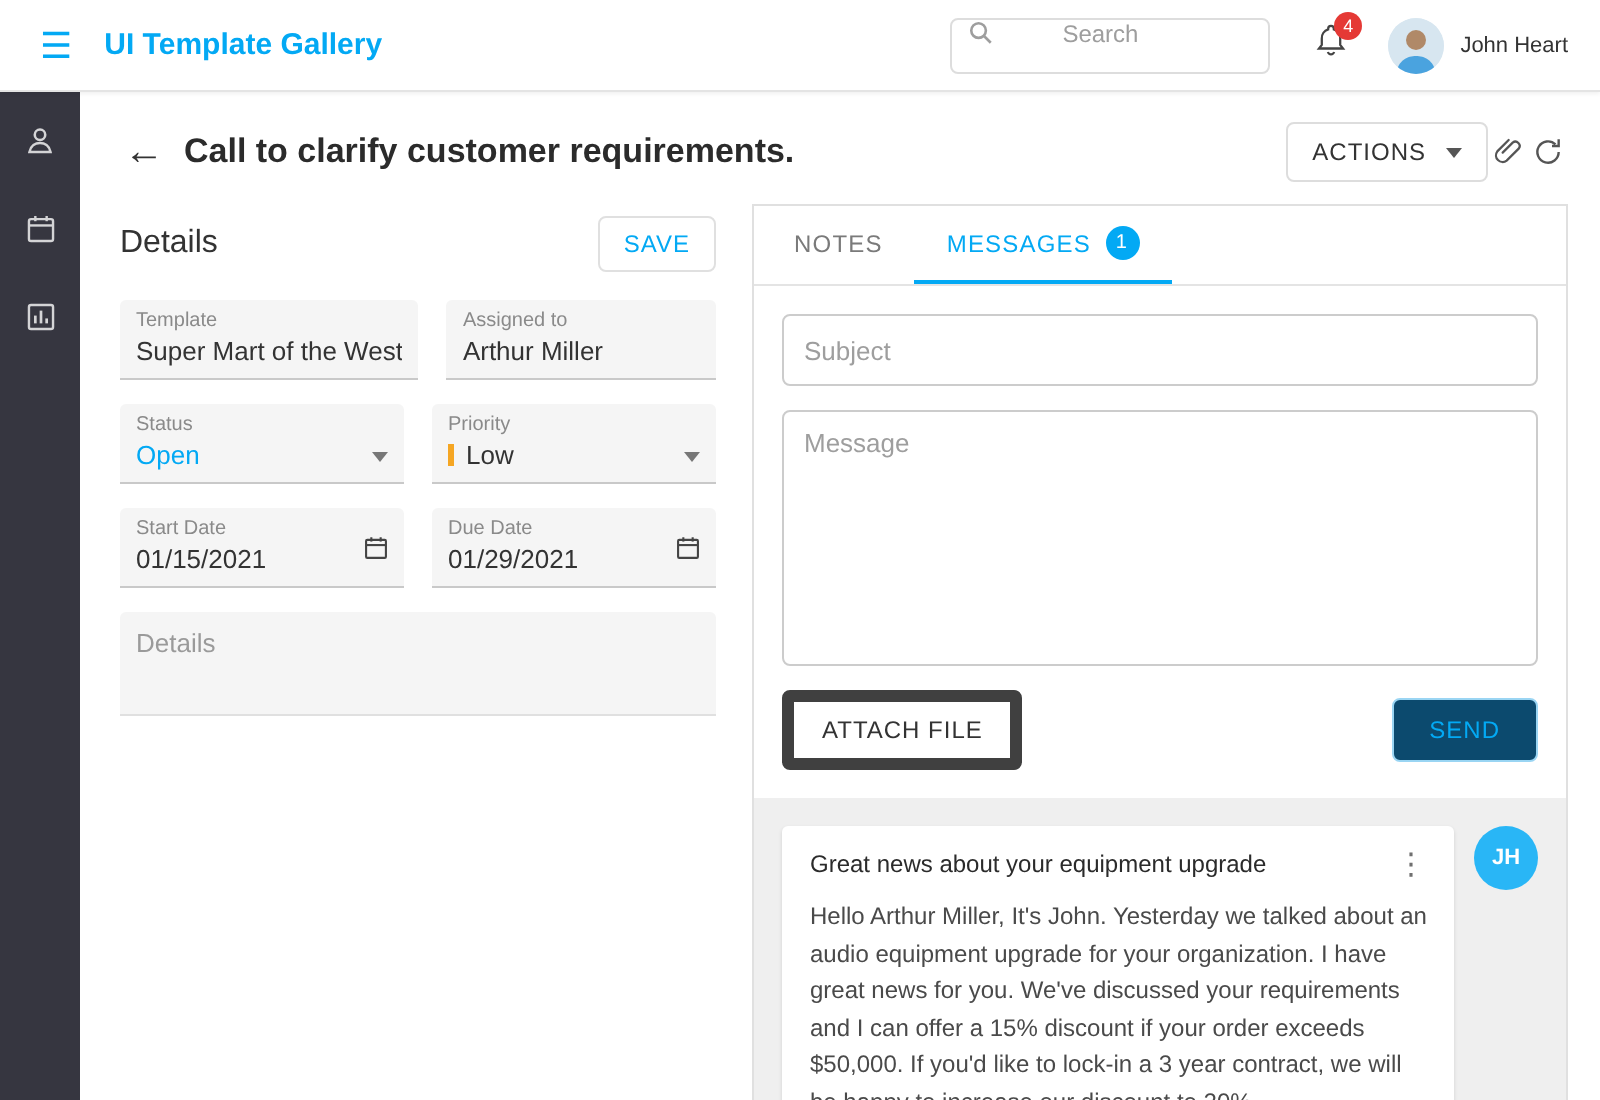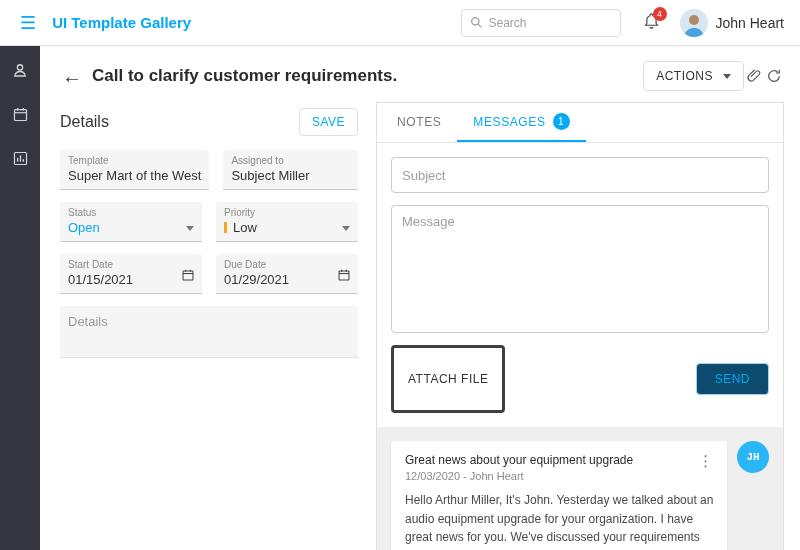--- a/index.html
+++ b/index.html
@@ -5,27 +5,27 @@
   * { margin:0; padding:0; box-sizing:border-box; }
   html,body { width:800px; height:550px; }
   body { font-family:"Liberation Sans", sans-serif; background:#fff; color:#333; overflow:hidden; }
   .page { width:800px; height:550px; display:flex; flex-direction:column; overflow:hidden; background:#fff; }
 
   
   .header { height:46px; flex:0 0 46px; display:flex; align-items:center; padding:0 16px 0 12px; border-bottom:1px solid #e4e4e4; box-shadow:0 1px 2px rgba(0,0,0,.06); background:#fff; z-index:5; }
   .hamburger { font-size:18px; color:#03a9f4; cursor:pointer; padding:4px 8px; }
   .app-title { color:#03a9f4; font-size:15px; font-weight:bold; margin-left:8px; }
   .header-spacer { flex:1; }
-  .search-box { display:flex; align-items:center; width:160px; height:28px; border:1px solid #ddd; border-radius:4px; padding:0 8px; color:#9e9e9e; background:#fff; }
+  .search-box { display:flex; align-items:flex-start; width:160px; height:28px; border:1px solid #ddd; border-radius:4px; padding:0 8px; color:#9e9e9e; background:#fff;gap:28px; }
   .search-box svg { flex:0 0 auto; margin-right:6px; }
   .search-box span { font-size:12px; color:#9e9e9e; }
   .bell-wrap { position:relative; margin-left:22px; cursor:pointer; }
   .badge { position:absolute; top:-5px; right:-7px; min-width:14px; height:14px; border-radius:7px; background:#e53935; color:#fff; font-size:9px; line-height:14px; text-align:center; padding:0 2px; }
   .avatar { width:28px; height:28px; border-radius:50%; margin-left:20px; background:#dce9f2; overflow:hidden; position:relative; flex:0 0 28px; }
-  .user-name { font-size:14px; color:#333; margin-left:8px; }
+  .user-name { font-size:11px; color:#333; margin-left:8px; }
 
   
   .body { flex:1; display:flex; min-height:0; }
   .sidebar { width:40px; flex:0 0 40px; background:#363640; display:flex; flex-direction:column; align-items:center; padding-top:14px; gap:24px; }
   .side-icon { color:#d4d4d6; cursor:pointer; height:20px; display:flex; align-items:center; }
 
   .main { flex:1; padding:10px 16px 0 20px; overflow:hidden; display:flex; flex-direction:column; }
 
   .title-row { display:flex; align-items:center; height:40px; flex:0 0 40px; }
   .back-arrow { font-size:20px; color:#333; cursor:pointer; padding:0 10px 0 2px; }
@@ -61,31 +61,31 @@
   .tab-bar { display:flex; border-bottom:1px solid #e4e4e4; flex:0 0 40px; padding:0 4px; }
   .tab { display:flex; align-items:center; gap:7px; padding:0 16px; font-size:12px; letter-spacing:.6px; color:#7a7a7a; cursor:pointer; border-bottom:2px solid transparent; }
   .tab.active { color:#03a9f4; border-bottom-color:#03a9f4; }
   .tab-badge { width:17px; height:17px; border-radius:50%; background:#03a9f4; color:#fff; font-size:10px; line-height:17px; text-align:center; }
 
   .tab-content { padding:14px 14px 0 14px; display:flex; flex-direction:column; flex:1; min-height:0; }
   .subject-input { width:100%; height:36px; border:1px solid #ccc; border-radius:4px; padding:0 10px; font-size:13px; font-family:inherit; color:#333; outline:none; }
   .message-area { width:100%; height:128px; border:1px solid #ccc; border-radius:4px; padding:8px 10px; font-size:13px; font-family:inherit; color:#333; resize:none; outline:none; margin-top:12px; }
   .subject-input::placeholder, .message-area::placeholder { color:#9e9e9e; }
   .msg-btn-row { display:flex; align-items:center; margin-top:12px; }
-  .attach-btn { border:3px solid #404040; border-radius:4px; background:#fff; color:#333; font-size:12px; letter-spacing:.5px; padding:24px 14px; cursor:pointer; font-family:inherit; }
+  .attach-btn { border:6px solid #404040; border-radius:4px; background:#fff; color:#333; font-size:12px; letter-spacing:.5px; padding:7px 14px; cursor:pointer; font-family:inherit; }
   .send-btn { margin-left:auto; border:1px solid #9ad5f3; border-radius:4px; background:#0c4a6e; color:#03a9f4; font-size:12px; letter-spacing:.5px; padding:8px 18px; cursor:pointer; font-family:inherit; }
 
   .messages-list { margin:14px -14px 0 -14px; background:#efefef; flex:1; padding:14px; display:flex; align-items:flex-start; gap:10px; min-height:0; }
   .msg-card { flex:1; background:#fff; border-radius:3px; box-shadow:0 1px 2px rgba(0,0,0,.12); padding:12px 12px 14px 14px; min-width:0; }
   .msg-card-head { display:flex; align-items:flex-start; }
   .msg-title { font-size:12px; font-weight:normal; color:#2b2b2b; }
   .msg-meta { font-size:11px; color:#8a8a8a; margin-top:3px; }
   .kebab { margin-left:auto; color:#707070; font-size:15px; cursor:pointer; padding:0 2px; line-height:1; }
   .msg-body { font-size:12px; color:#4a4a4a; line-height:1.55; margin-top:9px; }
-  .msg-avatar { width:32px; height:32px; flex:0 0 32px; border-radius:50%; background:#29b6f6; color:#fff; font-size:11px; font-weight:bold; display:flex; align-items:center; justify-content:center;font-family:Liberation Mono, monospace; }
+  .msg-avatar { width:32px; height:32px; flex:0 0 32px; border-radius:50%; background:#29b6f6; color:#fff; font-size:11px; font-weight:bold; display:flex; align-items:center; justify-content:center; }
 </style>
 </head>
 <body>
 
 <div class="page">
 
   <div class="header">
     <div class="hamburger">☰</div>
     <div class="app-title">UI Template Gallery</div>
     <div class="header-spacer"></div>
@@ -174,21 +174,21 @@
             </div>
           </div>
 
           <div class="form-row">
             <div class="field">
               <span class="field-label">Template</span>
               <span class="field-value">Super Mart of the West</span>
             </div>
             <div class="field">
               <span class="field-label">Assigned to</span>
-              <span class="field-value">Subject Miller</span>
+              <span class="field-value">Arthur Miller</span>
             </div>
           </div>
 
           <div class="form-row">
             <div class="field select">
               <span class="field-label">Status</span>
               <span class="field-value status-open">Open</span>
               <span class="dd-caret"></span>
             </div>
             <div class="field select">
@@ -248,21 +248,20 @@
             <div class="msg-btn-row">
               <button class="attach-btn">ATTACH FILE</button>
               <button class="send-btn">SEND</button>
             </div>
 
             <div class="messages-list">
               <div class="msg-card">
                 <div class="msg-card-head">
                   <div>
                     <div class="msg-title">Great news about your equipment upgrade</div>
-                    <div class="msg-meta">12/03/2020 - John Heart</div>
                   </div>
                   <div class="kebab">⋮</div>
                 </div>
                 <div class="msg-body">Hello Arthur Miller, It's John. Yesterday we talked about an audio equipment upgrade for your organization. I have great news for you. We've discussed your requirements and I can offer a 15% discount if your order exceeds $50,000. If you'd like to lock-in a 3 year contract, we will be happy to increase our discount to 20%.</div>
               </div>
               <div class="msg-avatar">JH</div>
             </div>
           </div>
         </div>
 

